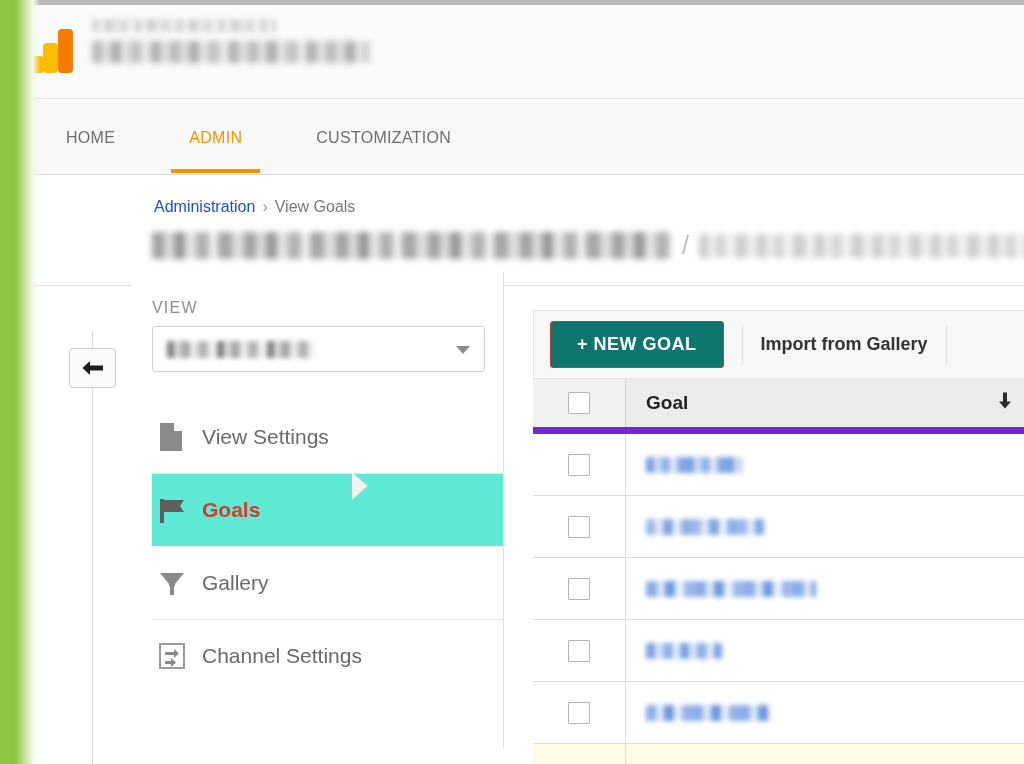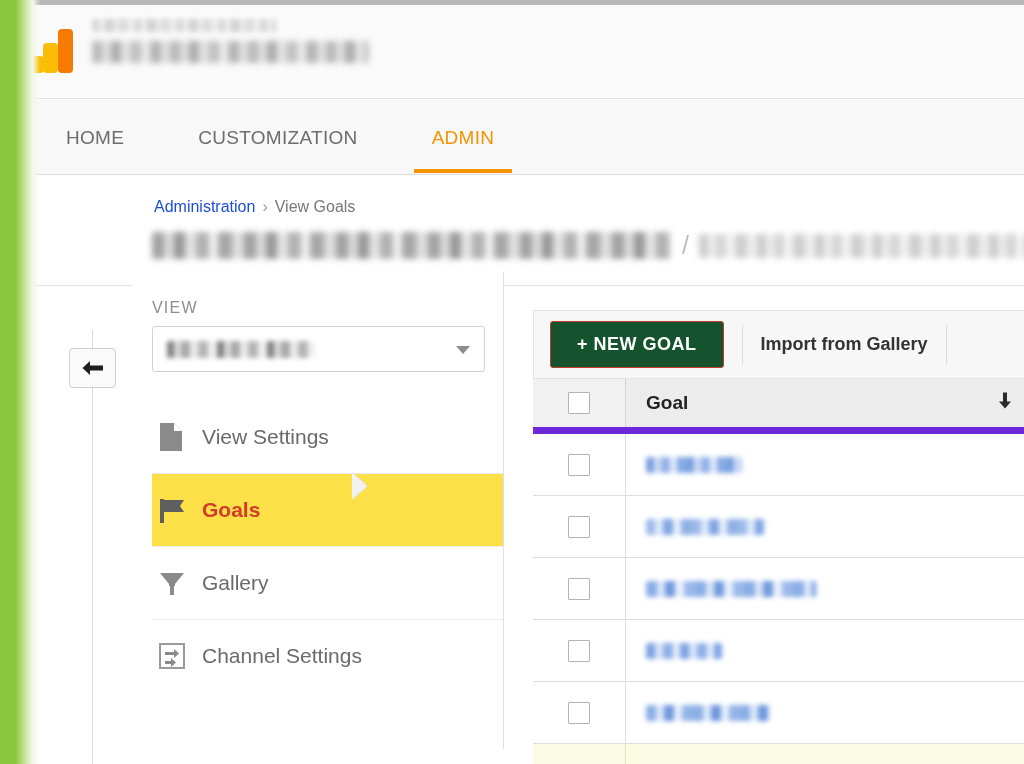--- a/index.html
+++ b/index.html
@@ -55,21 +55,21 @@
   .navbar {
     position: absolute; top: 100px; left: 22px; right: 0; height: 75px;
     background: #f8f8f8;
     border-bottom: 1px solid #dcdcdc;
   }
   .nav-items { position: absolute; left: 26px; top: 0; height: 75px; display: flex; align-items: center; }
   .nav-item {
     position: relative;
     height: 71px; display: flex; align-items: center;
     padding: 0 18px; margin-right: 38px;
-    font-size: 19px; letter-spacing: .3px; color: #6d6d6d;
+    font-size: 16px; letter-spacing: .3px; color: #6d6d6d;
     cursor: pointer;
   }
   .nav-item:last-child { margin-right: 0; }
   .nav-item.active { color: #f59400; }
   .nav-item.active::after {
     content: ""; position: absolute; left: 0; right: 0; bottom: 0;
     height: 4px; background: #f59400;
   }
 
   
@@ -134,21 +134,21 @@
 
   .menu { position: absolute; left: 20px; top: 128px; right: 0; }
   .menu-item {
     position: relative; display: flex; align-items: center;
     height: 73px; padding-left: 6px;
     border-top: 1px solid #ececec; cursor: pointer;
   }
   .menu-item:first-child { border-top: none; }
   .menu-item .mi-icon { width: 44px; display: flex; align-items: center; justify-content: flex-start; }
   .menu-item .mi-label { font-size: 21px; color: #6a6a6a; }
-  .menu-item.selected { background: #fde047; border-top-color: #e7e7e7; }
+  .menu-item.selected { background: #5eead4; border-top-color: #e7e7e7; }
   .menu-item.selected .mi-label { color: #d23c2a; font-weight: bold; }
   .sel-arrow {
     position: absolute; left: 352px; top: 473px;
     width: 0; height: 0;
     border-top: 13px solid transparent; border-bottom: 13px solid transparent;
     border-left: 15px solid #f2f2f2; z-index: 6;
   }
   .sel-arrow-edge {
     position: absolute; left: 352px; top: 472px;
     width: 0; height: 0;
@@ -158,21 +158,21 @@
 
   
   .content-panel { position: absolute; left: 533px; top: 310px; right: 0; bottom: 0; background: #fff; }
   .toolbar {
     position: absolute; left: 0; top: 0; right: 0; height: 69px;
     background: #f7f7f7; border: 1px solid #e2e2e2; border-right: none;
     display: flex; align-items: center; padding-left: 16px;
   }
   .new-goal-btn {
     height: 47px; padding: 0 26px;
-    background: #14532d; border: 1px solid #c33c29; border-radius: 3px;
+    background: #0f766e; border: 1px solid #c33c29; border-radius: 3px;
     color: #fff; font-size: 18px; font-weight: bold; letter-spacing: .5px;
     display: flex; align-items: center; cursor: pointer;
   }
   .tb-divider { width: 1px; height: 40px; background: #dcdcdc; margin: 0 18px; }
   .import-link { font-size: 18px; font-weight: bold; color: #333; cursor: pointer; white-space: nowrap; }
 
   .goals-table { position: absolute; left: 0; top: 69px; right: 0; bottom: 0; }
   .gt-row { display: flex; align-items: center; height: 62px; border-bottom: 1px solid #dcdcdc; }
   .gt-head { height: 55px; background: #ececec; border-bottom: 7px solid #6d28d9; border-top: none; font-weight: bold; }
   .gt-check-cell {
@@ -212,25 +212,25 @@
       <div class="blur-line blur-small"></div>
       <div class="blur-line blur-big"></div>
     </div>
   </div>
 
   <div class="navbar">
     <div class="nav-items">
       <div class="nav-item">
           <span>HOME</span>
         </div>
+      <div class="nav-item active">
+          <span>ADMIN</span>
+        </div>
       <div class="nav-item">
           <span>CUSTOMIZATION</span>
-        </div>
-      <div class="nav-item active">
-          <span>ADMIN</span>
         </div>
     </div>
   </div>
 
   <div class="crumb-zone">
     <div class="crumb">
       <a>Administration</a><span class="sep">›</span><span>View Goals</span>
     </div>
     <div class="title-row">
       <div class="title-blur-a"></div>

